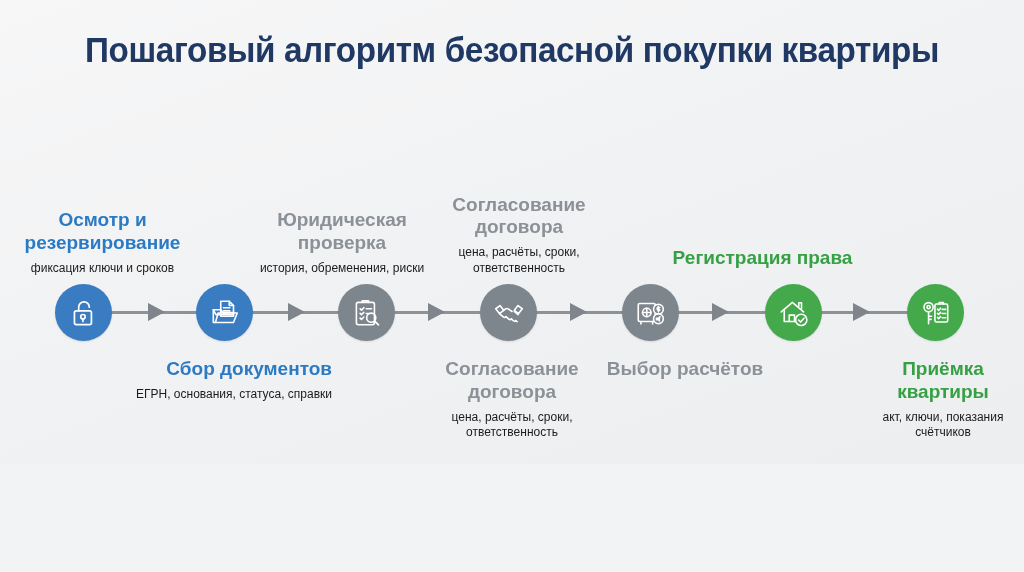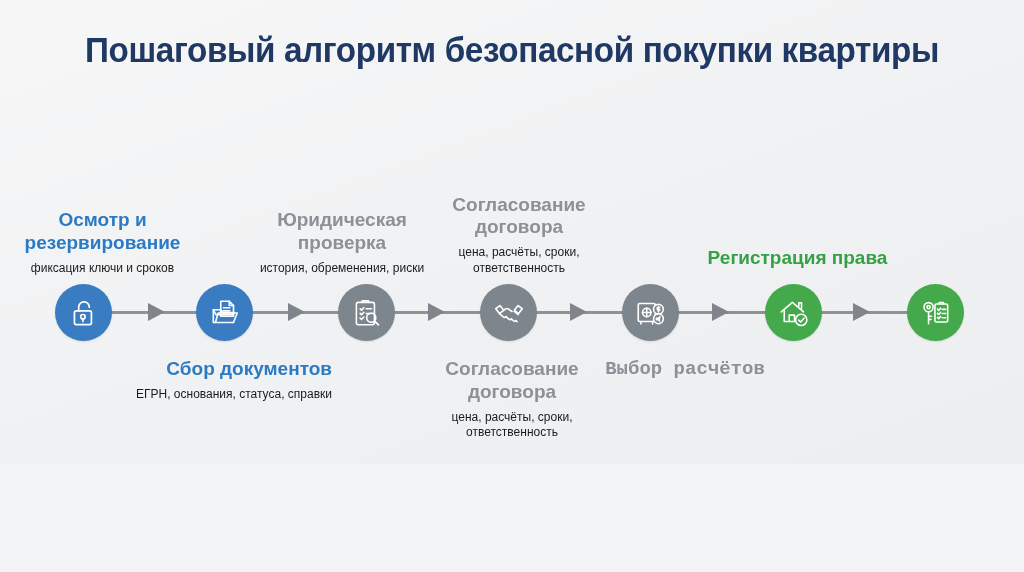--- a/index.html
+++ b/index.html
@@ -194,49 +194,53 @@
         <circle cx="23" cy="21.5" r="4.6" fill="#7d858d"></circle>
         <path d="M24.6 19.6 a2.2 2.2 0 0 0 -0.6 3.9 M21 20.9 h3 M21 22.3 h3"></path>
       </svg>
     </span>
   </div>
   <div class="block gray" style="left:412px; top:358px; width:200px;">
     <p class="heading">Согласование договора</p>
     <p class="sub">цена, расчёты, сроки, ответственность</p>
   </div>
 
-  <div class="block gray" style="left:600px; top:358px; width:170px;font-family:Liberation Mono, monospace;">
+  <div class="block gray" style="left:600px; top:358px; width:170px;">
     <p class="heading">Выбор расчётов</p>
   </div>
 
   <div class="node green" style="left:765px">
     <span>
       <svg viewBox="0 0 32 32" fill="none" stroke="#ffffff" stroke-width="1.5" stroke-linecap="round" stroke-linejoin="round">
         <path d="M4 15 L14.5 6 L25 15"></path>
         <path d="M6.8 13 v11 h15.4 v-6"></path>
         <path d="M20.5 9.6 V6.4 h2.6 v5.4"></path>
         <path d="M11.5 24 v-6 h5 v6"></path>
         <circle cx="22.8" cy="22.5" r="5.3" fill="#44a94b"></circle>
         <path d="M20.3 22.6 l1.9 1.9 l3.2 -3.6"></path>
       </svg>
     </span>
   </div>
-  <div class="block green above" style="left:690px; top:166px; width:215px; height:110px;gap:46px;">
+  <div class="block green above" style="left:655px; top:166px; width:215px; height:110px;gap:46px;">
     <p class="heading">Регистрация права</p>
   </div>
 
   <div class="node green" style="left:907px">
     <span>
       <svg viewBox="0 0 32 32" fill="none" stroke="#ffffff" stroke-width="1.5" stroke-linecap="round" stroke-linejoin="round">
         <circle cx="9" cy="10.5" r="4.3"></circle>
         <circle cx="9" cy="10.5" r="1.5"></circle>
         <path d="M9 14.8 V26 M9 19 h2.8 M9 22 h2.4"></path>
         <rect x="15" y="7.5" width="12" height="17" rx="1.5"></rect>
         <path d="M19 7.5 V6.2 h4 V7.5"></path>
         <path d="M17.4 12.4 l1.1 1.1 l1.8 -2"></path>
         <path d="M17.4 16.3 l1.1 1.1 l1.8 -2"></path>
         <path d="M17.4 20.2 l1.1 1.1 l1.8 -2"></path>
         <path d="M21.8 12.6 h3.3 M21.8 16.5 h3.3 M21.8 20.4 h3.3"></path>
       </svg>
     </span>
   </div>
+  <div class="block green" style="left:862px; top:358px; width:162px;">
+    <p class="heading">Приёмка квартиры</p>
+    <p class="sub">акт, ключи, показания счётчиков</p>
+  </div>
 
 </div>
 
 </body></html>

